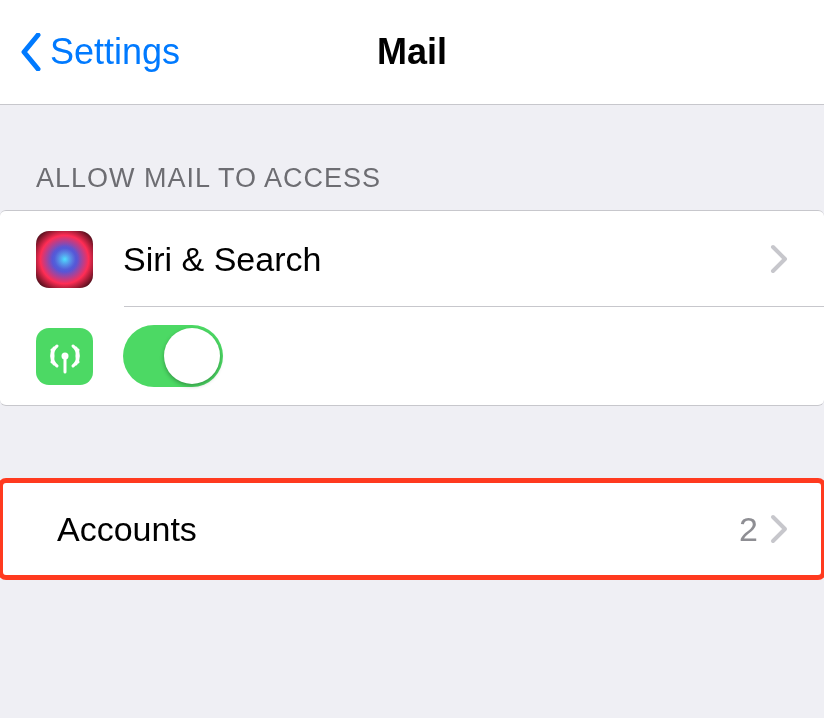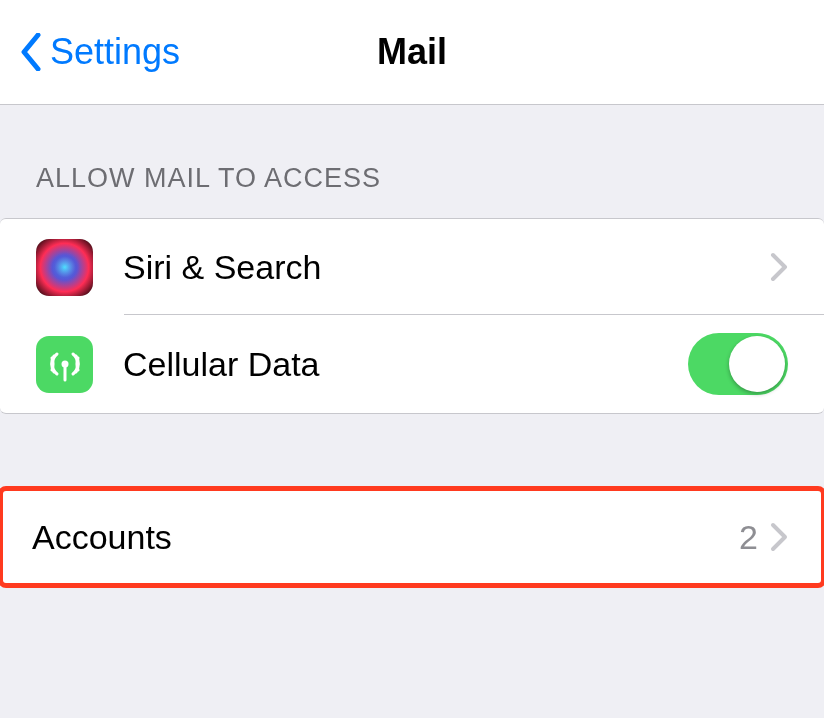--- a/index.html
+++ b/index.html
@@ -40,21 +40,21 @@
       left: 50%;
       transform: translateX(-50%);
       font-size: 36px;
       font-weight: 700;
       color: #000;
     }
     .section-header {
       font-size: 27px;
       color: #6d6d72;
       letter-spacing: 1px;
-      padding: 58px 36px 24px;
+      padding: 58px 36px 16px;
       text-transform: uppercase;
     }
     .list {
       background: #fff;
       border-top: 1px solid #c7c7cc;
       border-bottom: 1px solid #c7c7cc;
       border-radius: 6px;
     }
     .row {
       display: flex;
@@ -158,20 +158,21 @@
     }
     .section-gap {
       height: 74px;
     }
     .highlighted {
       outline: 5px solid #ff3a1f;
       outline-offset: -3px;
     }
     .row-no-icon {
       padding-left: 32px;
+      margin-left: 25px;
     }
   </style>
 </head>
 <body>
 
 <div class="nav-bar">
   <div class="back-button">
     <svg class="back-chevron" viewBox="0 0 22 38">
       <polyline points="18,2 4,19 18,36" fill="none" stroke="#007aff" stroke-width="5" stroke-linecap="round" stroke-linejoin="round"></polyline>
     </svg>
@@ -202,23 +203,20 @@
         <path d="M 9 16 A 18 18 0 0 1 9 28" fill="none" stroke="#fff" stroke-width="3" stroke-linecap="round"></path>
         <path d="M 14 12 A 13 13 0 0 1 14 32" fill="none" stroke="#fff" stroke-width="3" stroke-linecap="round" transform="scale(-1,1) translate(-28,0)"></path>
         <path d="M 35 16 A 18 18 0 0 0 35 28" fill="none" stroke="#fff" stroke-width="3" stroke-linecap="round"></path>
         <path d="M 30 12 A 13 13 0 0 0 30 32" fill="none" stroke="#fff" stroke-width="3" stroke-linecap="round" transform="scale(-1,1) translate(-60,0)"></path>
         <circle cx="22" cy="22" r="3.5" fill="#fff"></circle>
         <line x1="22" y1="24" x2="22" y2="38" stroke="#fff" stroke-width="3" stroke-linecap="round"></line>
         <path d="M 11 14 A 16 16 0 0 0 11 30" fill="none" stroke="#fff" stroke-width="3" stroke-linecap="round"></path>
         <path d="M 33 14 A 16 16 0 0 1 33 30" fill="none" stroke="#fff" stroke-width="3" stroke-linecap="round"></path>
       </svg>
     </div>
-    <div class="row-text">
-      <div class="row-label">Cellular Data</div>
-    </div>
     <div class="switch on">
       <div class="switch-knob"></div>
     </div>
   </div>
 
 </div>
 
 <div class="section-gap"></div>
 
 <div class="list highlighted">

